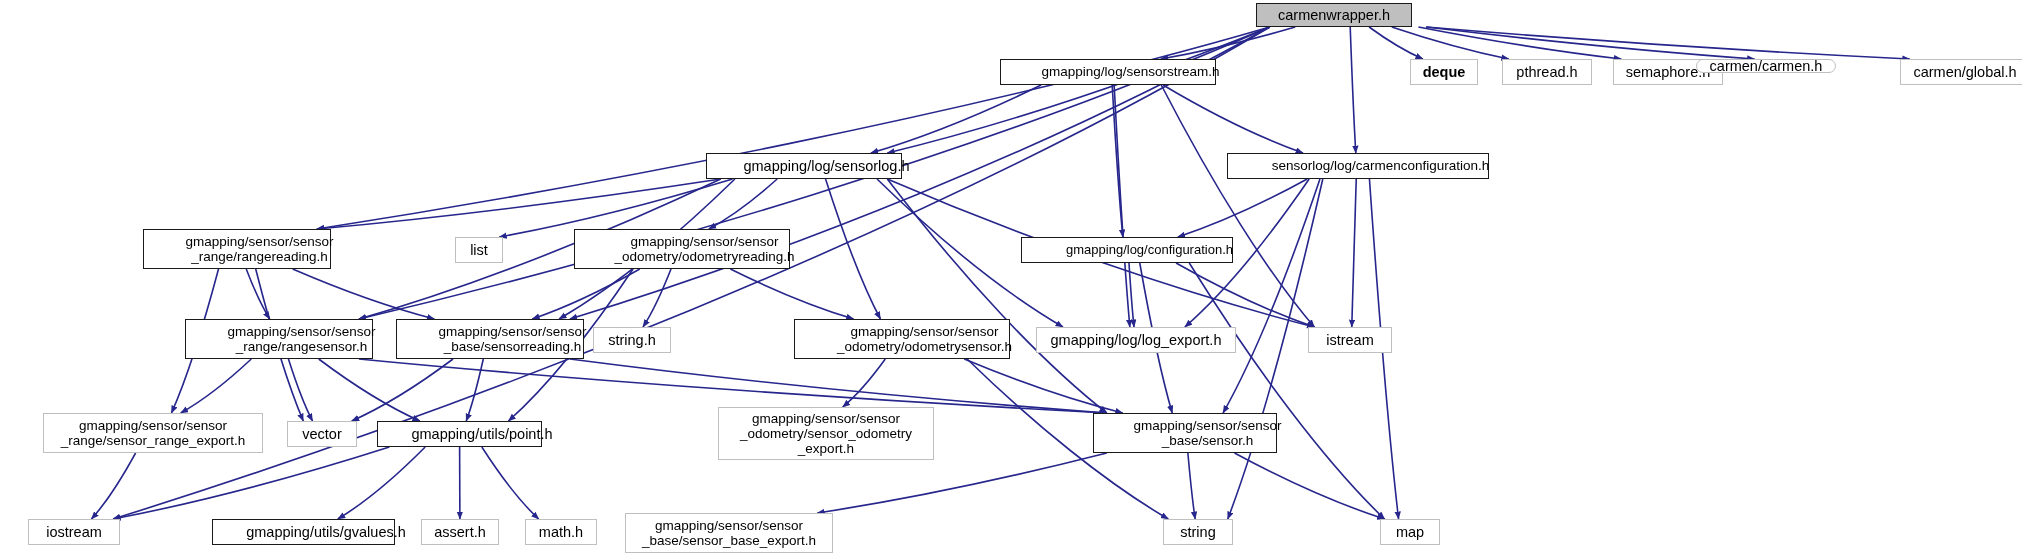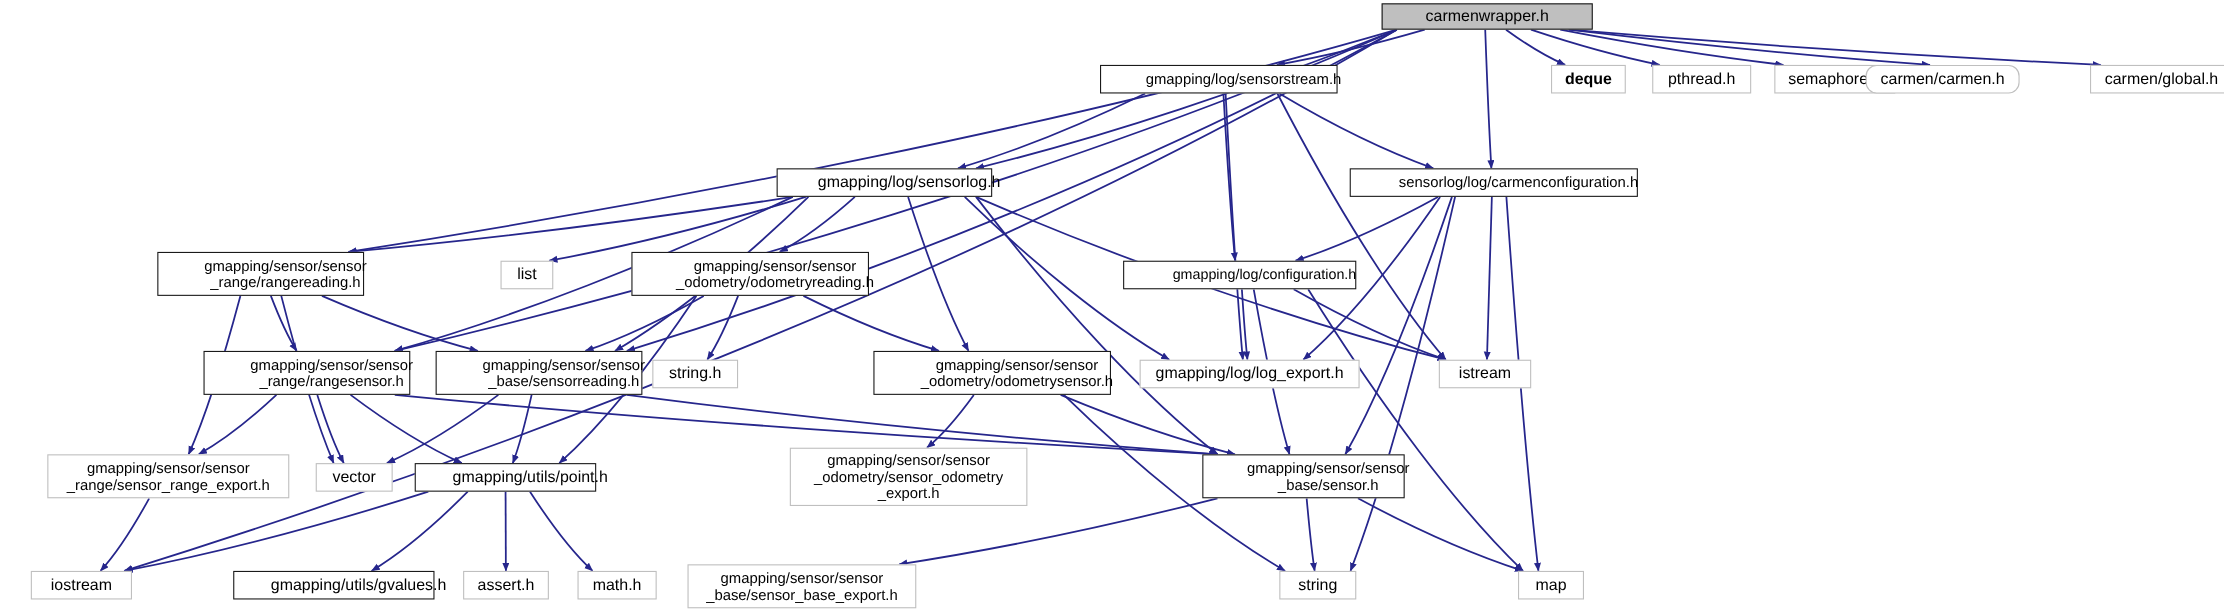--- a/index.html
+++ b/index.html
@@ -93,26 +93,26 @@
         <path d="M389.375,447 C294.612675,477.24 195.98250000000002,503.16 113.1,519" marker-end="url(#ah)"></path>
         <path d="M425.18,447 C395.21552,477.24 364.028,503.16 337.82,519" marker-end="url(#ah)"></path>
         <path d="M459.61,447 C459.70604,477.24 459.806,503.16 459.89,519" marker-end="url(#ah)"></path>
         <path d="M481.83,447 C501.32611999999995,477.24 521.6179999999999,503.16 538.67,519" marker-end="url(#ah)"></path>
         <path d="M1187.86,453 C1190.35704,480.72 1192.9560000000001,504.48 1195.14,519" marker-end="url(#ah)"></path>
         <path d="M1234.5,453 C1285.95,480.72 1339.5,504.48 1384.5,519" marker-end="url(#ah)"></path>
         <path d="M1106.8,453 C1007.5358,478.2 904.22,499.8 817.4,513" marker-end="url(#ah)"></path>
       </g>
   </svg>
   <div id="node-layer">
-      <div class="node root" style="left: 1256px; top: 3px; width: 192px; height: 24px;">carmenwrapper.h</div>
+      <div class="node root" style="left: 1256px; top: 3px; width: 156px; height: 24px;">carmenwrapper.h</div>
       <div class="node strong" style="left: 1000px; top: 59px; width: 216px; height: 26px; font-size: 13.5px;">gmapping/log/sensorstream.h</div>
       <div class="node weak" style="left: 1410px; top: 59px; width: 68px; height: 26px; font-weight: bold;">deque</div>
       <div class="node weak" style="left: 1502px; top: 59px; width: 90px; height: 26px;">pthread.h</div>
       <div class="node weak" style="left: 1613px; top: 59px; width: 110px; height: 26px;">semaphore.h</div>
-      <div class="node weak" style="left: 1696px; top: 59px; width: 140px; height: 26px; border-radius: 10px;">carmen/carmen.h</div>
+      <div class="node weak" style="left: 1696px; top: 59px; width: 140px; height: 14px; border-radius: 10px;">carmen/carmen.h</div>
       <div class="node weak" style="left: 1900px; top: 59px; width: 130px; height: 26px;">carmen/global.h</div>
       <div class="node strong" style="left: 706px; top: 153px; width: 196px; height: 26px;">gmapping/log/sensorlog.h</div>
       <div class="node strong" style="left: 1227px; top: 153px; width: 262px; height: 26px; font-size: 13.5px;">sensorlog/log/carmenconfiguration.h</div>
       <div class="node strong" style="left: 143px; top: 229px; width: 188px; height: 40px; font-size: 13.5px;">gmapping/sensor/sensor
 _range/rangereading.h</div>
       <div class="node weak" style="left: 455px; top: 237px; width: 48px; height: 26px;">list</div>
       <div class="node strong" style="left: 574px; top: 229px; width: 216px; height: 40px; font-size: 13.5px;">gmapping/sensor/sensor
 _odometry/odometryreading.h</div>
       <div class="node strong" style="left: 1021px; top: 237px; width: 212px; height: 26px; font-size: 13px;">gmapping/log/configuration.h</div>
       <div class="node strong" style="left: 185px; top: 319px; width: 188px; height: 40px; font-size: 13.5px;">gmapping/sensor/sensor

